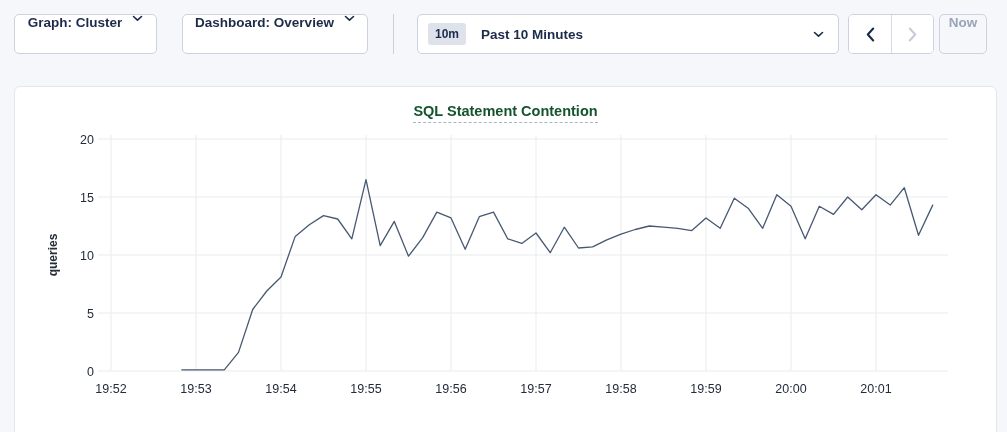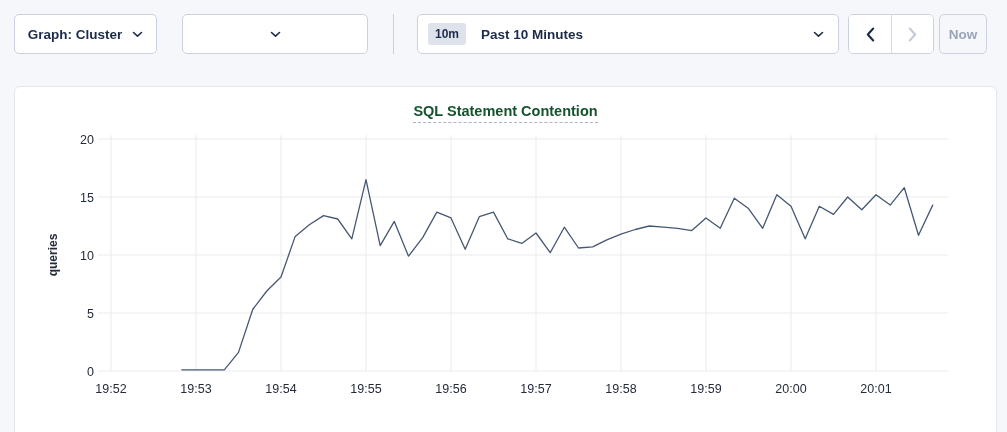--- a/index.html
+++ b/index.html
@@ -17,21 +17,20 @@
     align-items:center;
     padding:14px 14px 0 14px;
     height:54px;
   }
   .btn {
     background:#fff;
     border:1px solid #ccd2df;
     border-radius:5px;
     height:40px;
     display:flex;
-    align-items:center;
     justify-content:center;
     font-family:"Liberation Sans", sans-serif;
     font-size:13.5px;
     font-weight:600;
     color:#1c2b4a;
     cursor:pointer;
   }
   .dd { gap:10px; }
   .dd-graph { width:143px; }
   .dd-dashboard { width:186px; margin-left:25px; }
@@ -125,20 +124,21 @@
 
 <header class="toolbar">
   <button class="btn dd dd-graph">
     <span>Graph: Cluster</span>
     <svg class="chev" width="11" height="7" viewBox="0 0 11 7">
         <polyline points="1.5,1.5 5.5,5.2 9.5,1.5" fill="none" stroke="currentColor" stroke-width="1.6" stroke-linecap="round" stroke-linejoin="round"></polyline>
       </svg>
   </button>
 
   <button class="btn dd dd-dashboard">
+    <span>Dashboard: Overview</span>
     <svg class="chev" width="11" height="7" viewBox="0 0 11 7">
         <polyline points="1.5,1.5 5.5,5.2 9.5,1.5" fill="none" stroke="currentColor" stroke-width="1.6" stroke-linecap="round" stroke-linejoin="round"></polyline>
       </svg>
   </button>
 
   <div class="vdivider"></div>
 
   <div class="time-picker">
     <span class="time-badge">10m</span>
     <span class="time-label">Past 10 Minutes</span>

